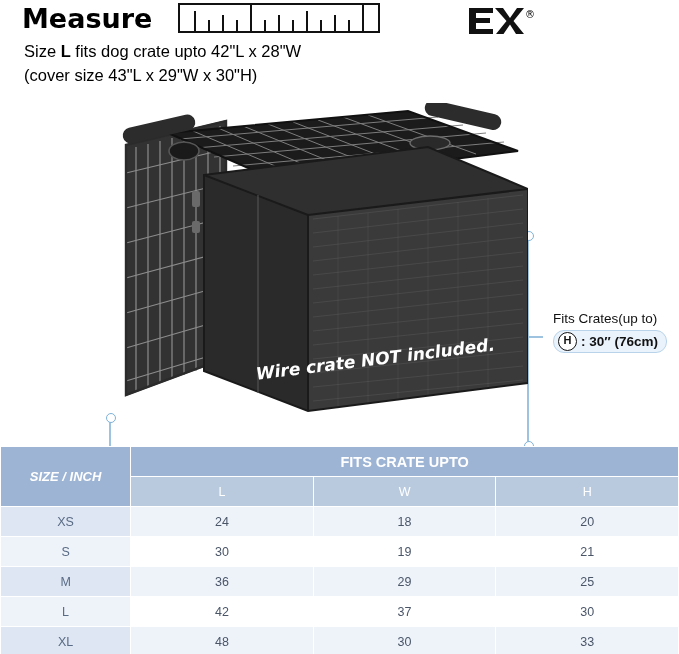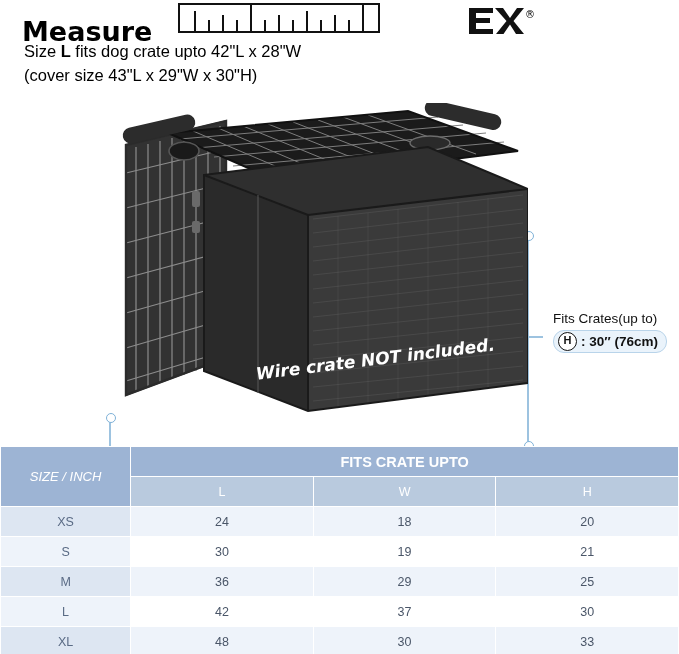--- a/index.html
+++ b/index.html
@@ -17,21 +17,21 @@
   }
 
   
   .header {
     position: relative;
     height: 95px;
   }
   .measure-word {
     position: absolute;
     left: 22px;
-    top: 16px;
+    top: 3px;
     font-size: 27px;
     font-weight: bold;
     letter-spacing: 0px;
     font-family: "DejaVu Sans", sans-serif;
   }
   .ruler {
     position: absolute;
     left: 178px;
     top: 3px;
     width: 202px;
@@ -174,21 +174,21 @@
   th, td {
     border: 1px solid #ffffff;
     text-align: center;
     padding: 0;
     height: 29px;
   }
   .th-size {
     background: #9db4d4;
     color: #ffffff;
     font-style: italic;
-    font-weight: normal;
+    font-weight: bold;
     font-size: 13px;
     width: 130px;
   }
   .th-fits {
     background: #9db4d4;
     color: #ffffff;
     font-weight: bold;
     font-size: 14.5px;
   }
   .th-sub {

